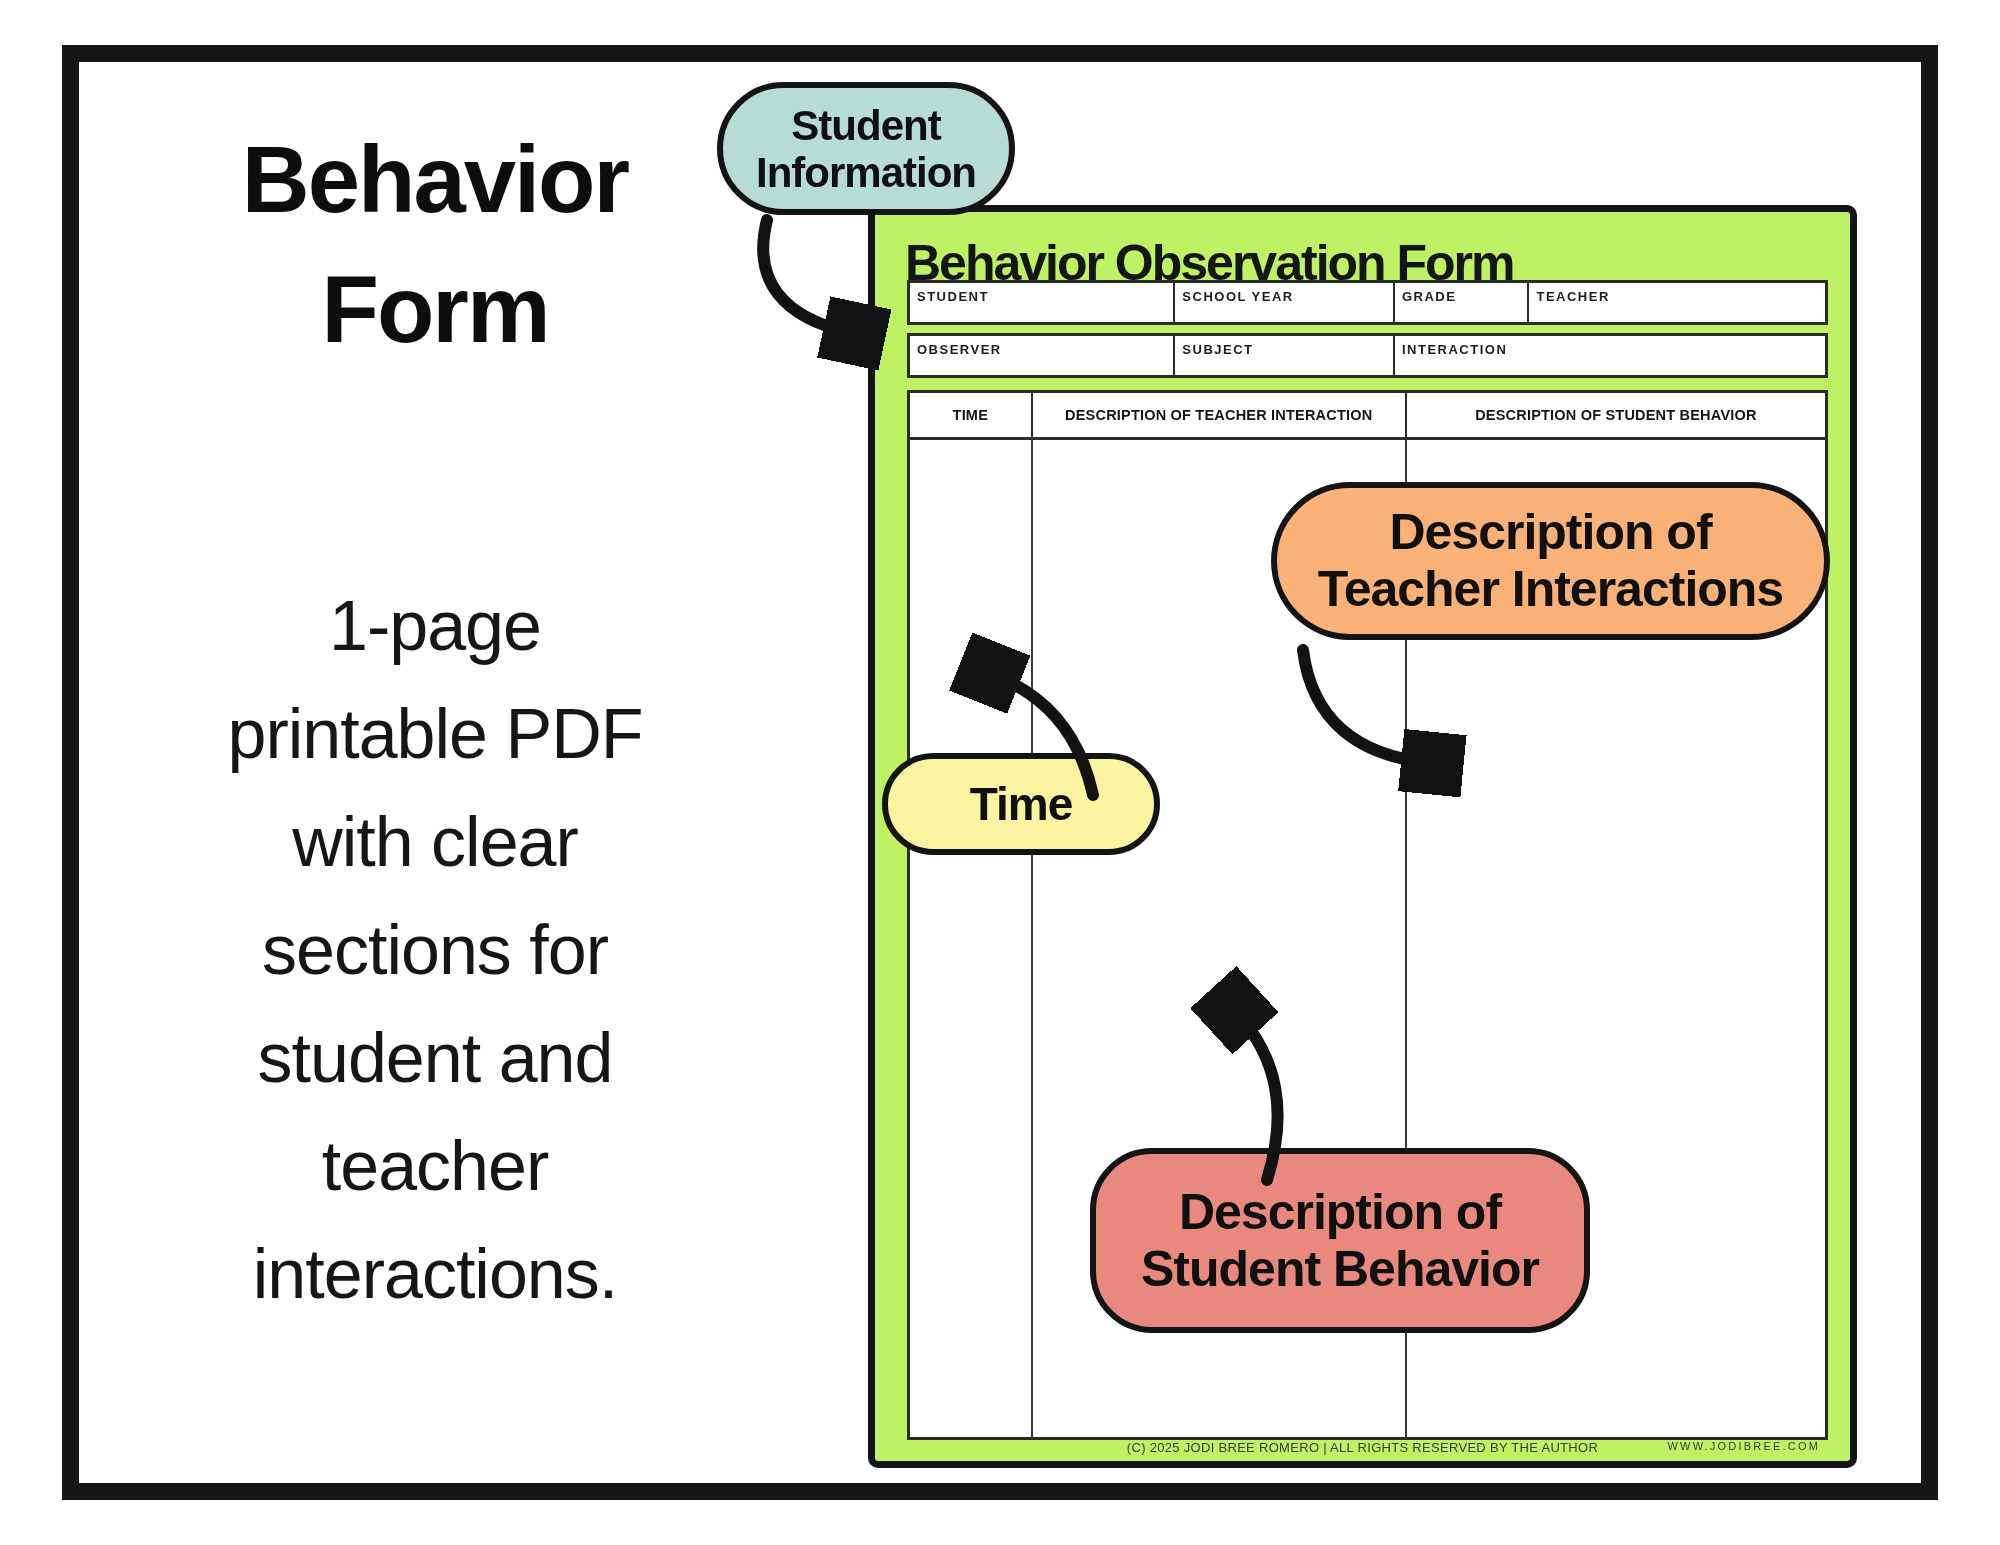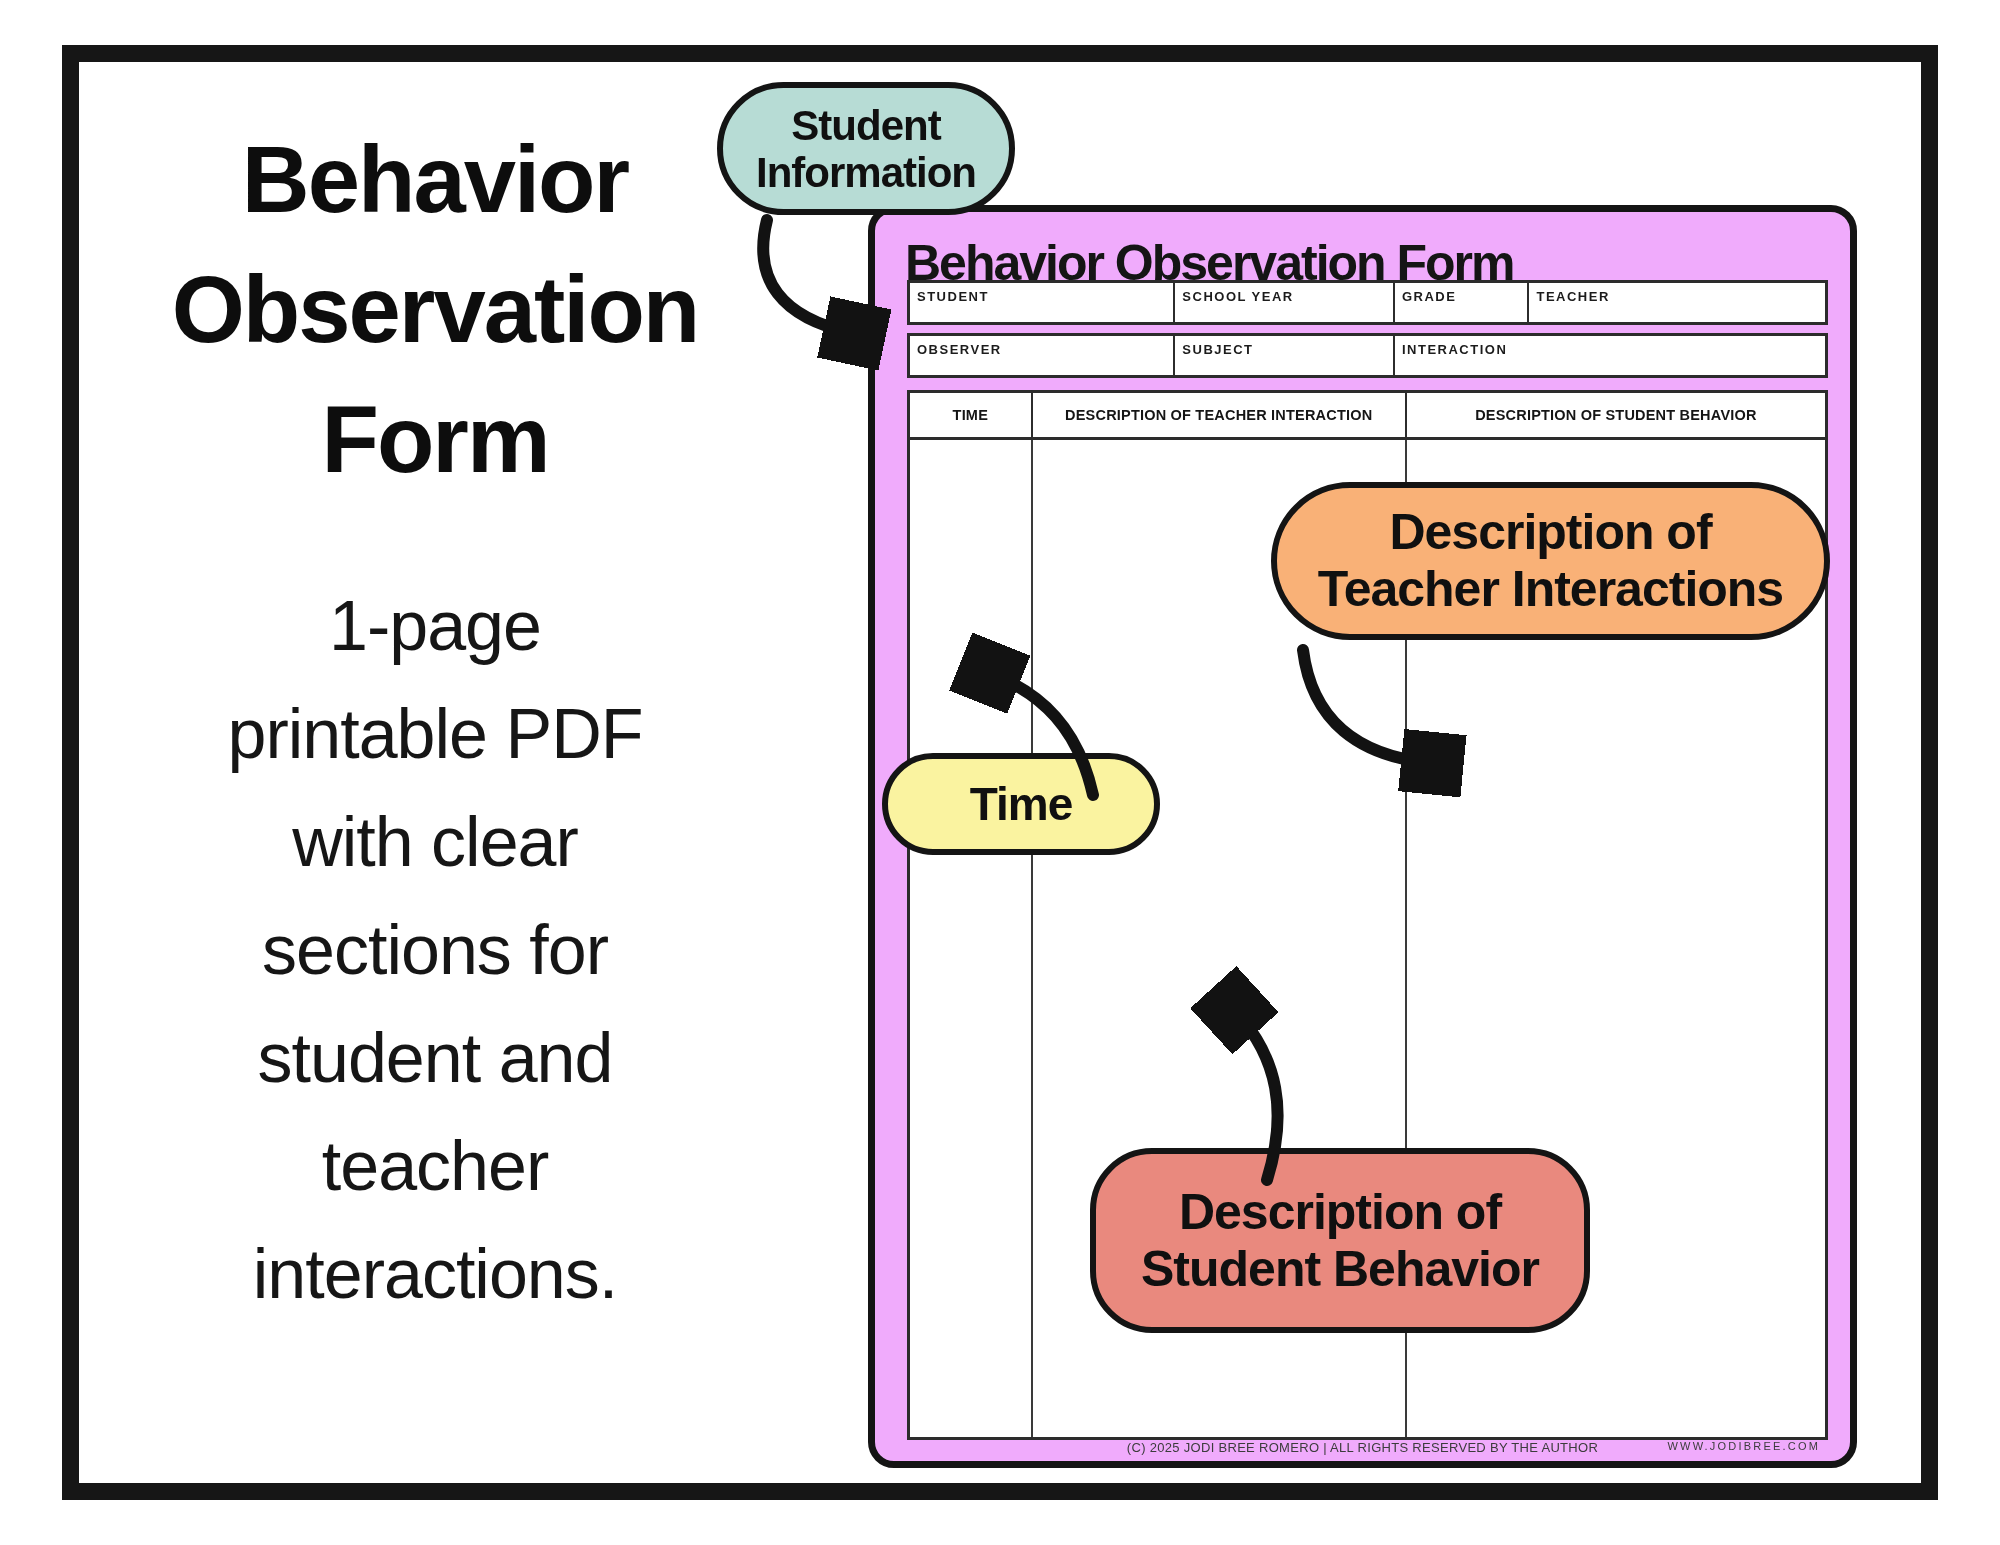--- a/index.html
+++ b/index.html
@@ -21,21 +21,21 @@
   .panel-title span { display:block; }
   .panel-desc {
     position:absolute; left:-80px; top:572px; width:720px;
     font-size:70px; font-weight:normal; line-height:108px; letter-spacing:-1px; color:#161616;
   }
   .panel-desc span { display:block; }
 
   
   .form-page {
     position:absolute; left:868px; top:205px; width:989px; height:1263px;
-    background:#f0abfc; border:7px solid #141414; border-radius:26px;
+    background:#bef264; border:7px solid #141414; border-radius:10px;
     box-sizing:border-box; z-index:1;
   }
   .form-title {
     position:absolute; left:30px; top:22px;
     font-size:50px; font-weight:bold; letter-spacing:-2px; color:#151515;
   }
   .info-table {
     position:absolute; left:32px; width:921px; height:45px;
     border:3px solid #2c2c2c; box-sizing:border-box; display:grid; background:#fff;
   }
@@ -106,21 +106,20 @@
 </head>
 <body>
 
 <div class="canvas">
 
   <div class="frame"></div>
 
   <div class="left-panel">
     <div class="panel-title">
       <span>Behavior</span>
-      <span>Observation</span>
       <span>Form</span>
     </div>
     <div class="panel-desc">
       <span>1-page</span>
       <span>printable PDF</span>
       <span>with clear</span>
       <span>sections for</span>
       <span>student and</span>
       <span>teacher</span>
       <span>interactions.</span>

